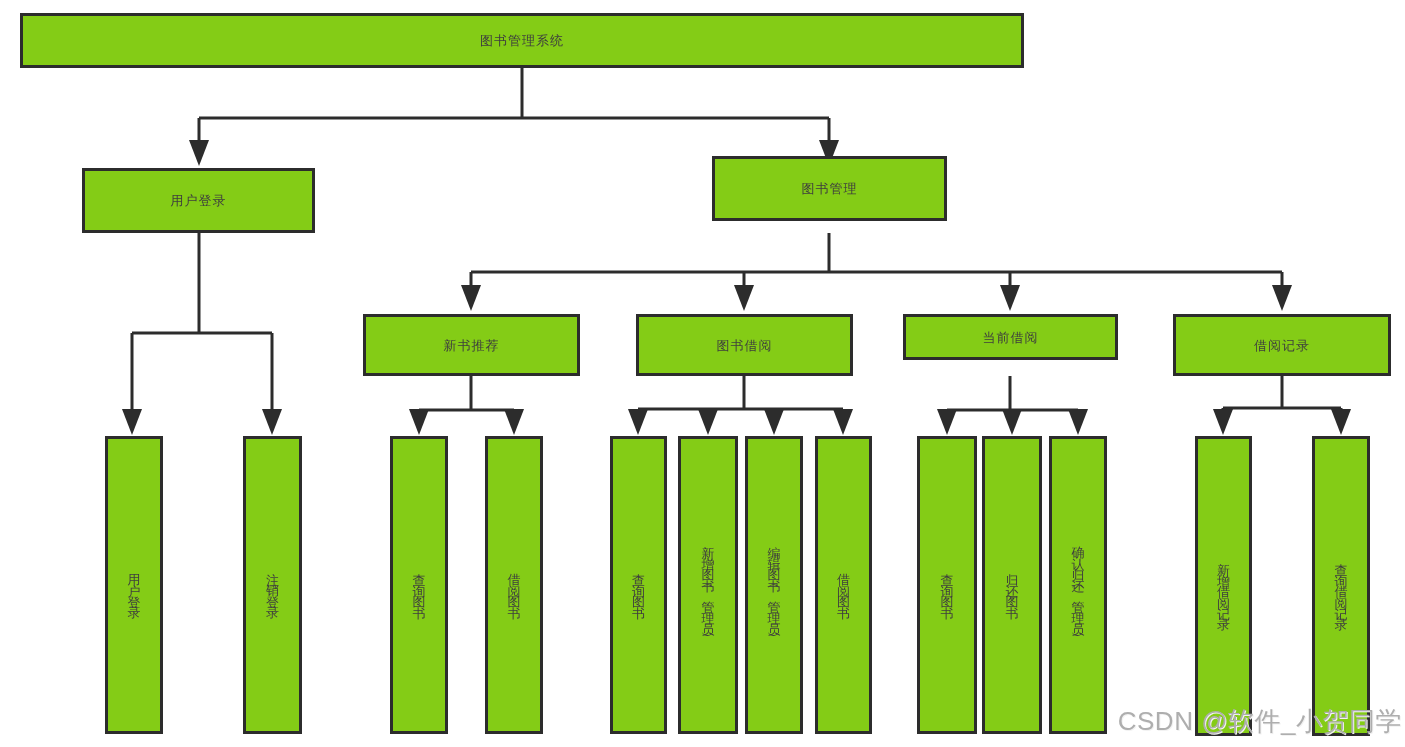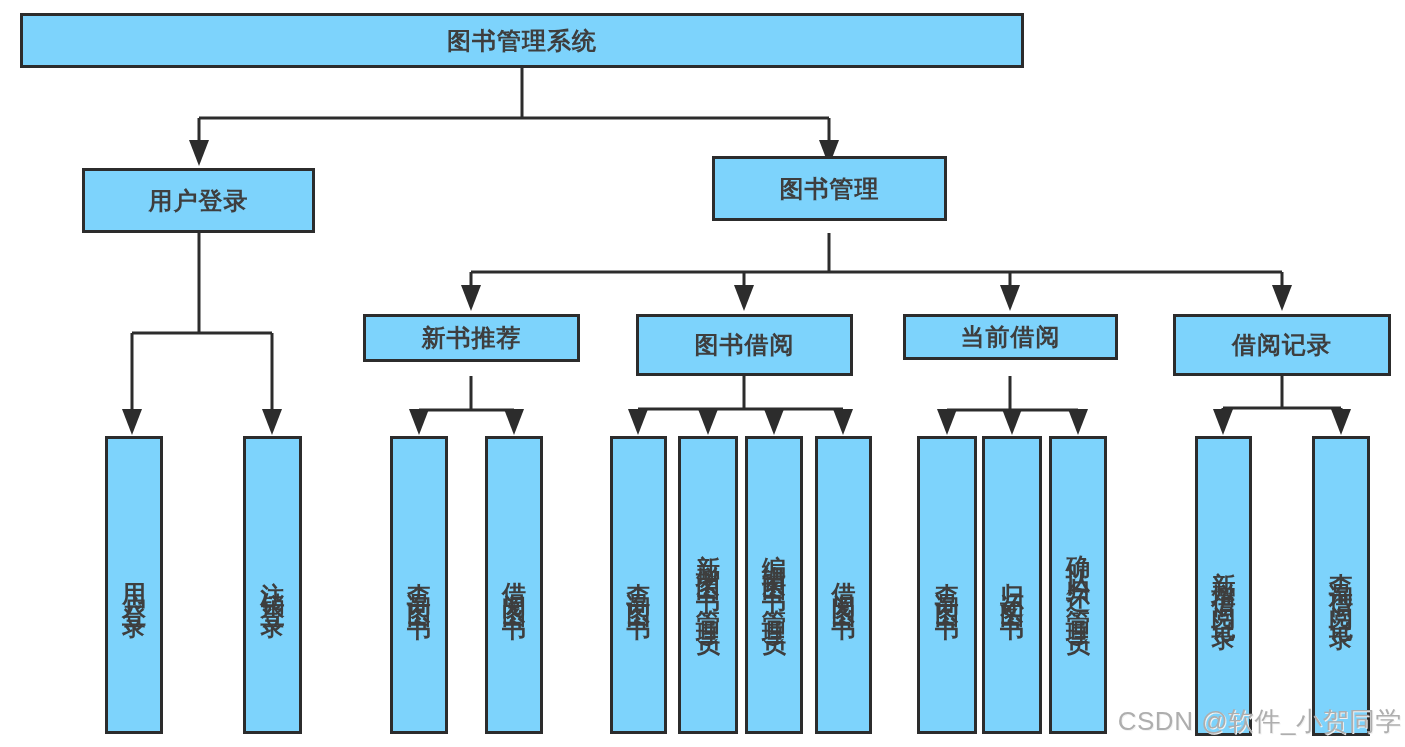--- a/index.html
+++ b/index.html
@@ -28,28 +28,27 @@
     stroke-width: 3;
   }
   .wires polygon {
     fill: #2c2c2c;
     stroke: none;
   }
   .node {
     position: absolute;
     box-sizing: border-box;
     border: 3px solid #2c2c2c;
-    background: #7dd3fc;
+    background: #84cc16;
     display: flex;
     align-items: center;
     justify-content: center;
     color: #3e3e3e;
-    font-size: 24px;
+    font-size: 13px;
     line-height: 1;
-    font-weight: bold;
   }
   .node .hlabel {
     white-space: nowrap;
     letter-spacing: 1px;
   }
   .leaf .vtext {
     writing-mode: vertical-rl;
     text-orientation: mixed;
     letter-spacing: 11px;
     white-space: nowrap;
@@ -107,21 +106,21 @@
     <span class="hlabel">图书管理系统</span>
   </div>
 
   <div class="node" style="left:82px; top:168px; width:233px; height:65px;">
     <span class="hlabel">用户登录</span>
   </div>
   <div class="node" style="left:712px; top:156px; width:235px; height:65px;">
     <span class="hlabel">图书管理</span>
   </div>
 
-  <div class="node" style="left:363px; top:314px; width:217px; height:48px;">
+  <div class="node" style="left:363px; top:314px; width:217px; height:62px;">
     <span class="hlabel">新书推荐</span>
   </div>
   <div class="node" style="left:636px; top:314px; width:217px; height:62px;align-items:center;">
     <span class="hlabel">图书借阅</span>
   </div>
   <div class="node" style="left:903px; top:314px; width:215px; height:46px;">
     <span class="hlabel">当前借阅</span>
   </div>
   <div class="node" style="left:1173px; top:314px; width:218px; height:62px;">
     <span class="hlabel">借阅记录</span>

